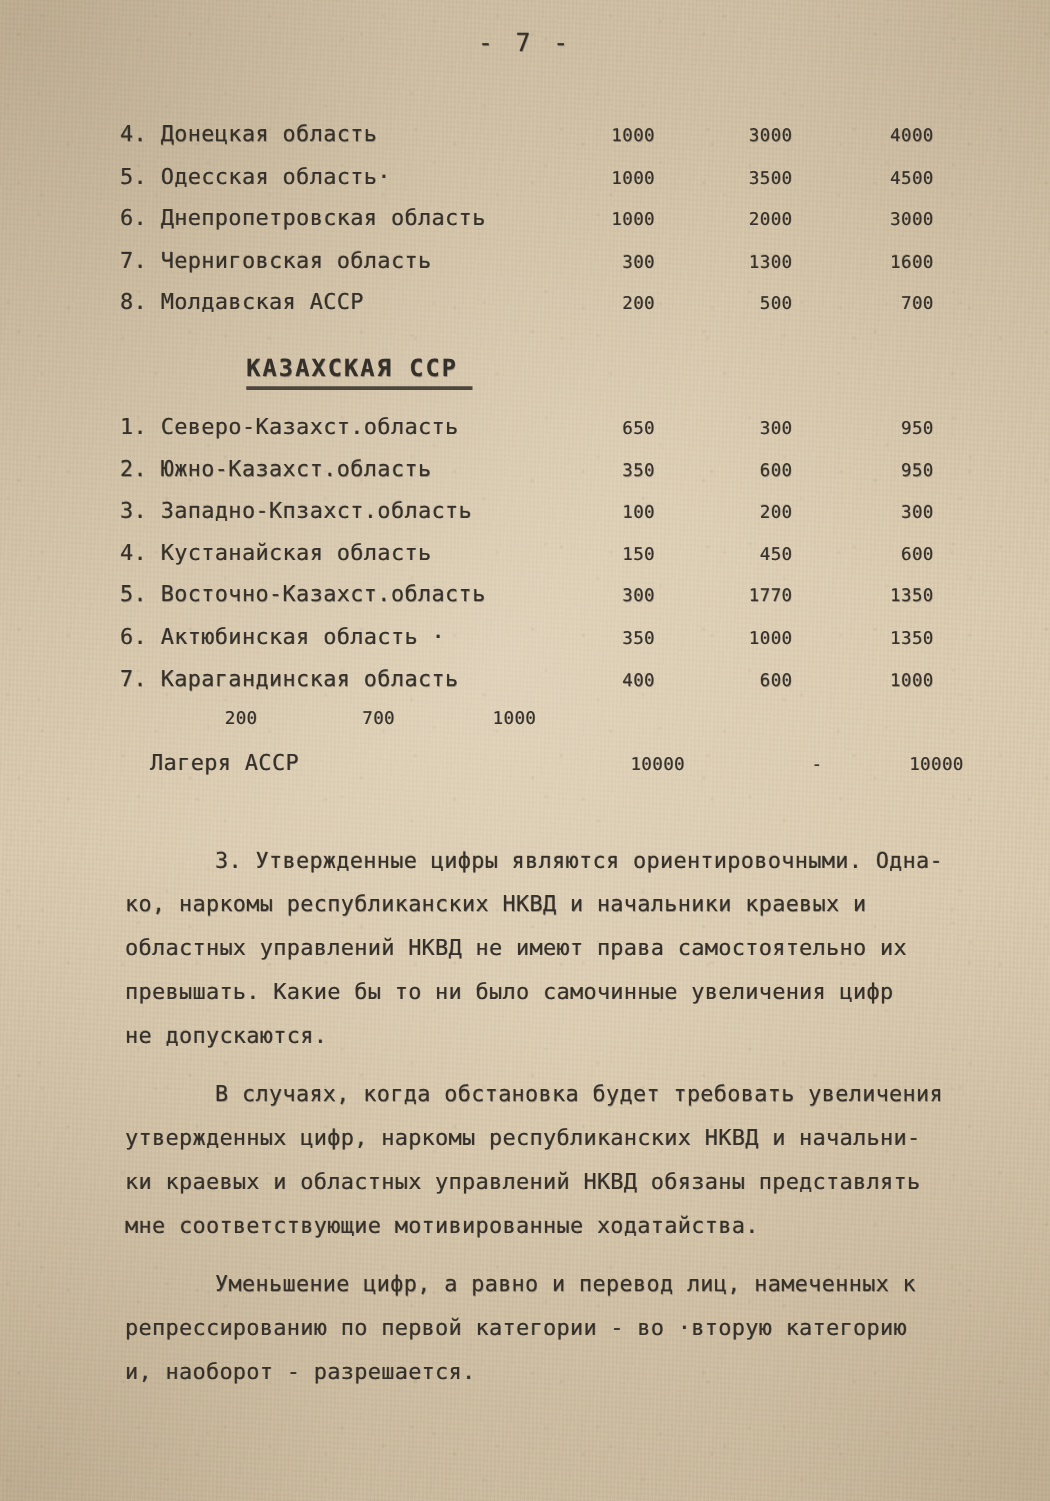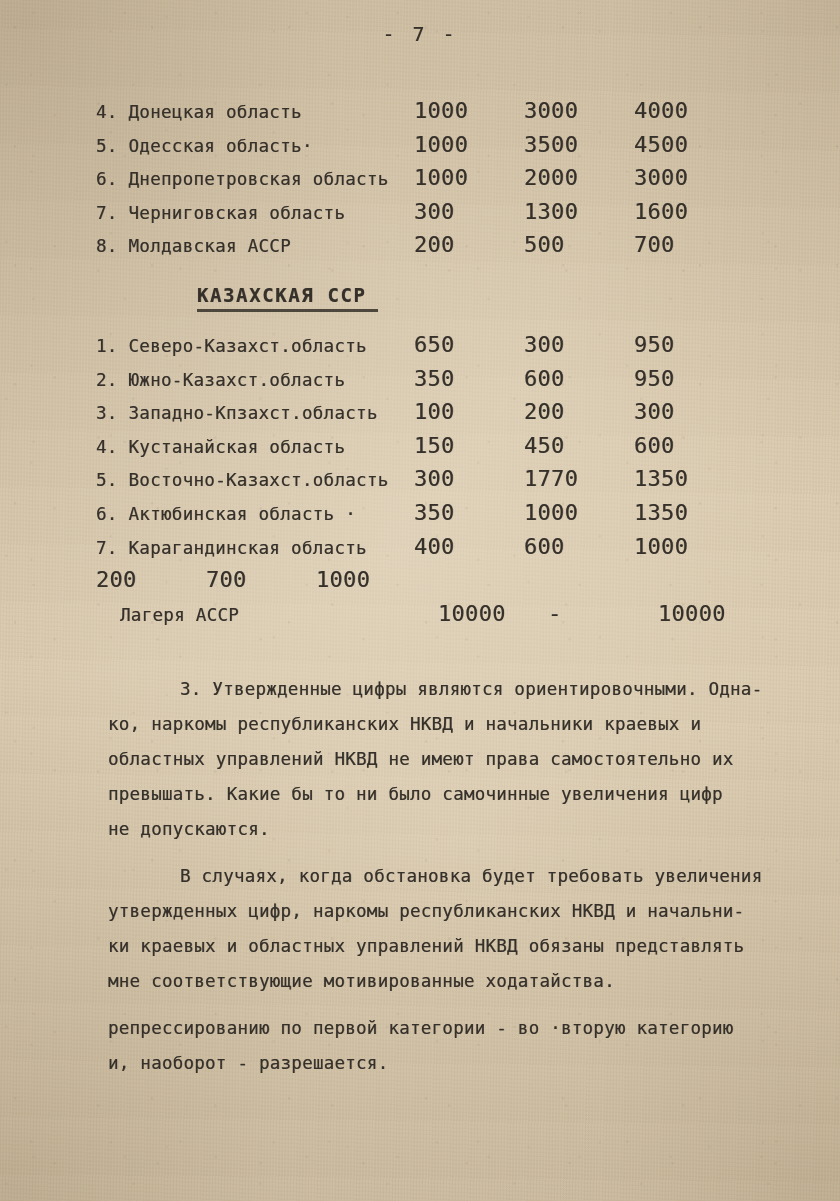--- a/index.html
+++ b/index.html
@@ -78,22 +78,22 @@
     align-items: baseline;
     height: 33.6px;
     white-space: pre;
   }
   .row .label {
     width: 318px;
     font-size: 17.5px;
     flex: 0 0 318px;
   }
   .row .num {
-    text-align: left;
-    font-size: 22px;
+    text-align: right;
+    font-size: 14px;
   }
   .row .c1 { flex: 0 0 110px; }
   .row .c2 { flex: 0 0 110px; }
   .row .c3 { flex: 0 0 113px; }
   .row.indent .label { padding-left: 24px; }
 
   #table-ukraine { top: 98px; }
   #table-kazakh  { top: 332px; }
 
   
@@ -114,21 +114,21 @@
     opacity: .88;
   }
 
   
   #body-text {
     position: absolute;
     left: 96px;
     top: 672px;
     width: 690px;
   }
-  .para { margin: 0 0 12px 12px; }
+  .para { margin: 0 0 12px 4px; }
   .para .line {
     font-size: 17.5px;
     line-height: 35px;
     white-space: pre;
     letter-spacing: .25px;
   }
   .para .line.first { text-indent: 72px; }
 </style>
 </head>
 <body>
@@ -172,18 +172,19 @@
         <div class="line">превышать. Какие бы то ни было самочинные увеличения цифр</div>
         <div class="line">не допускаются.</div>
       </div>
       <div class="para">
         <div class="line first">В случаях, когда обстановка будет требовать увеличения</div>
         <div class="line">утвержденных цифр, наркомы республиканских НКВД и начальни-</div>
         <div class="line">ки краевых и областных управлений НКВД обязаны представлять</div>
         <div class="line">мне соответствующие мотивированные ходатайства.</div>
       </div>
       <div class="para">
+        <div class="line first">Уменьшение цифр, а равно и перевод лиц, намеченных к</div>
         <div class="line">репрессированию по первой категории - во ·вторую категорию</div>
         <div class="line">и, наоборот - разрешается.</div>
       </div>
     </div>
 
 </div>
 
 </body></html>

